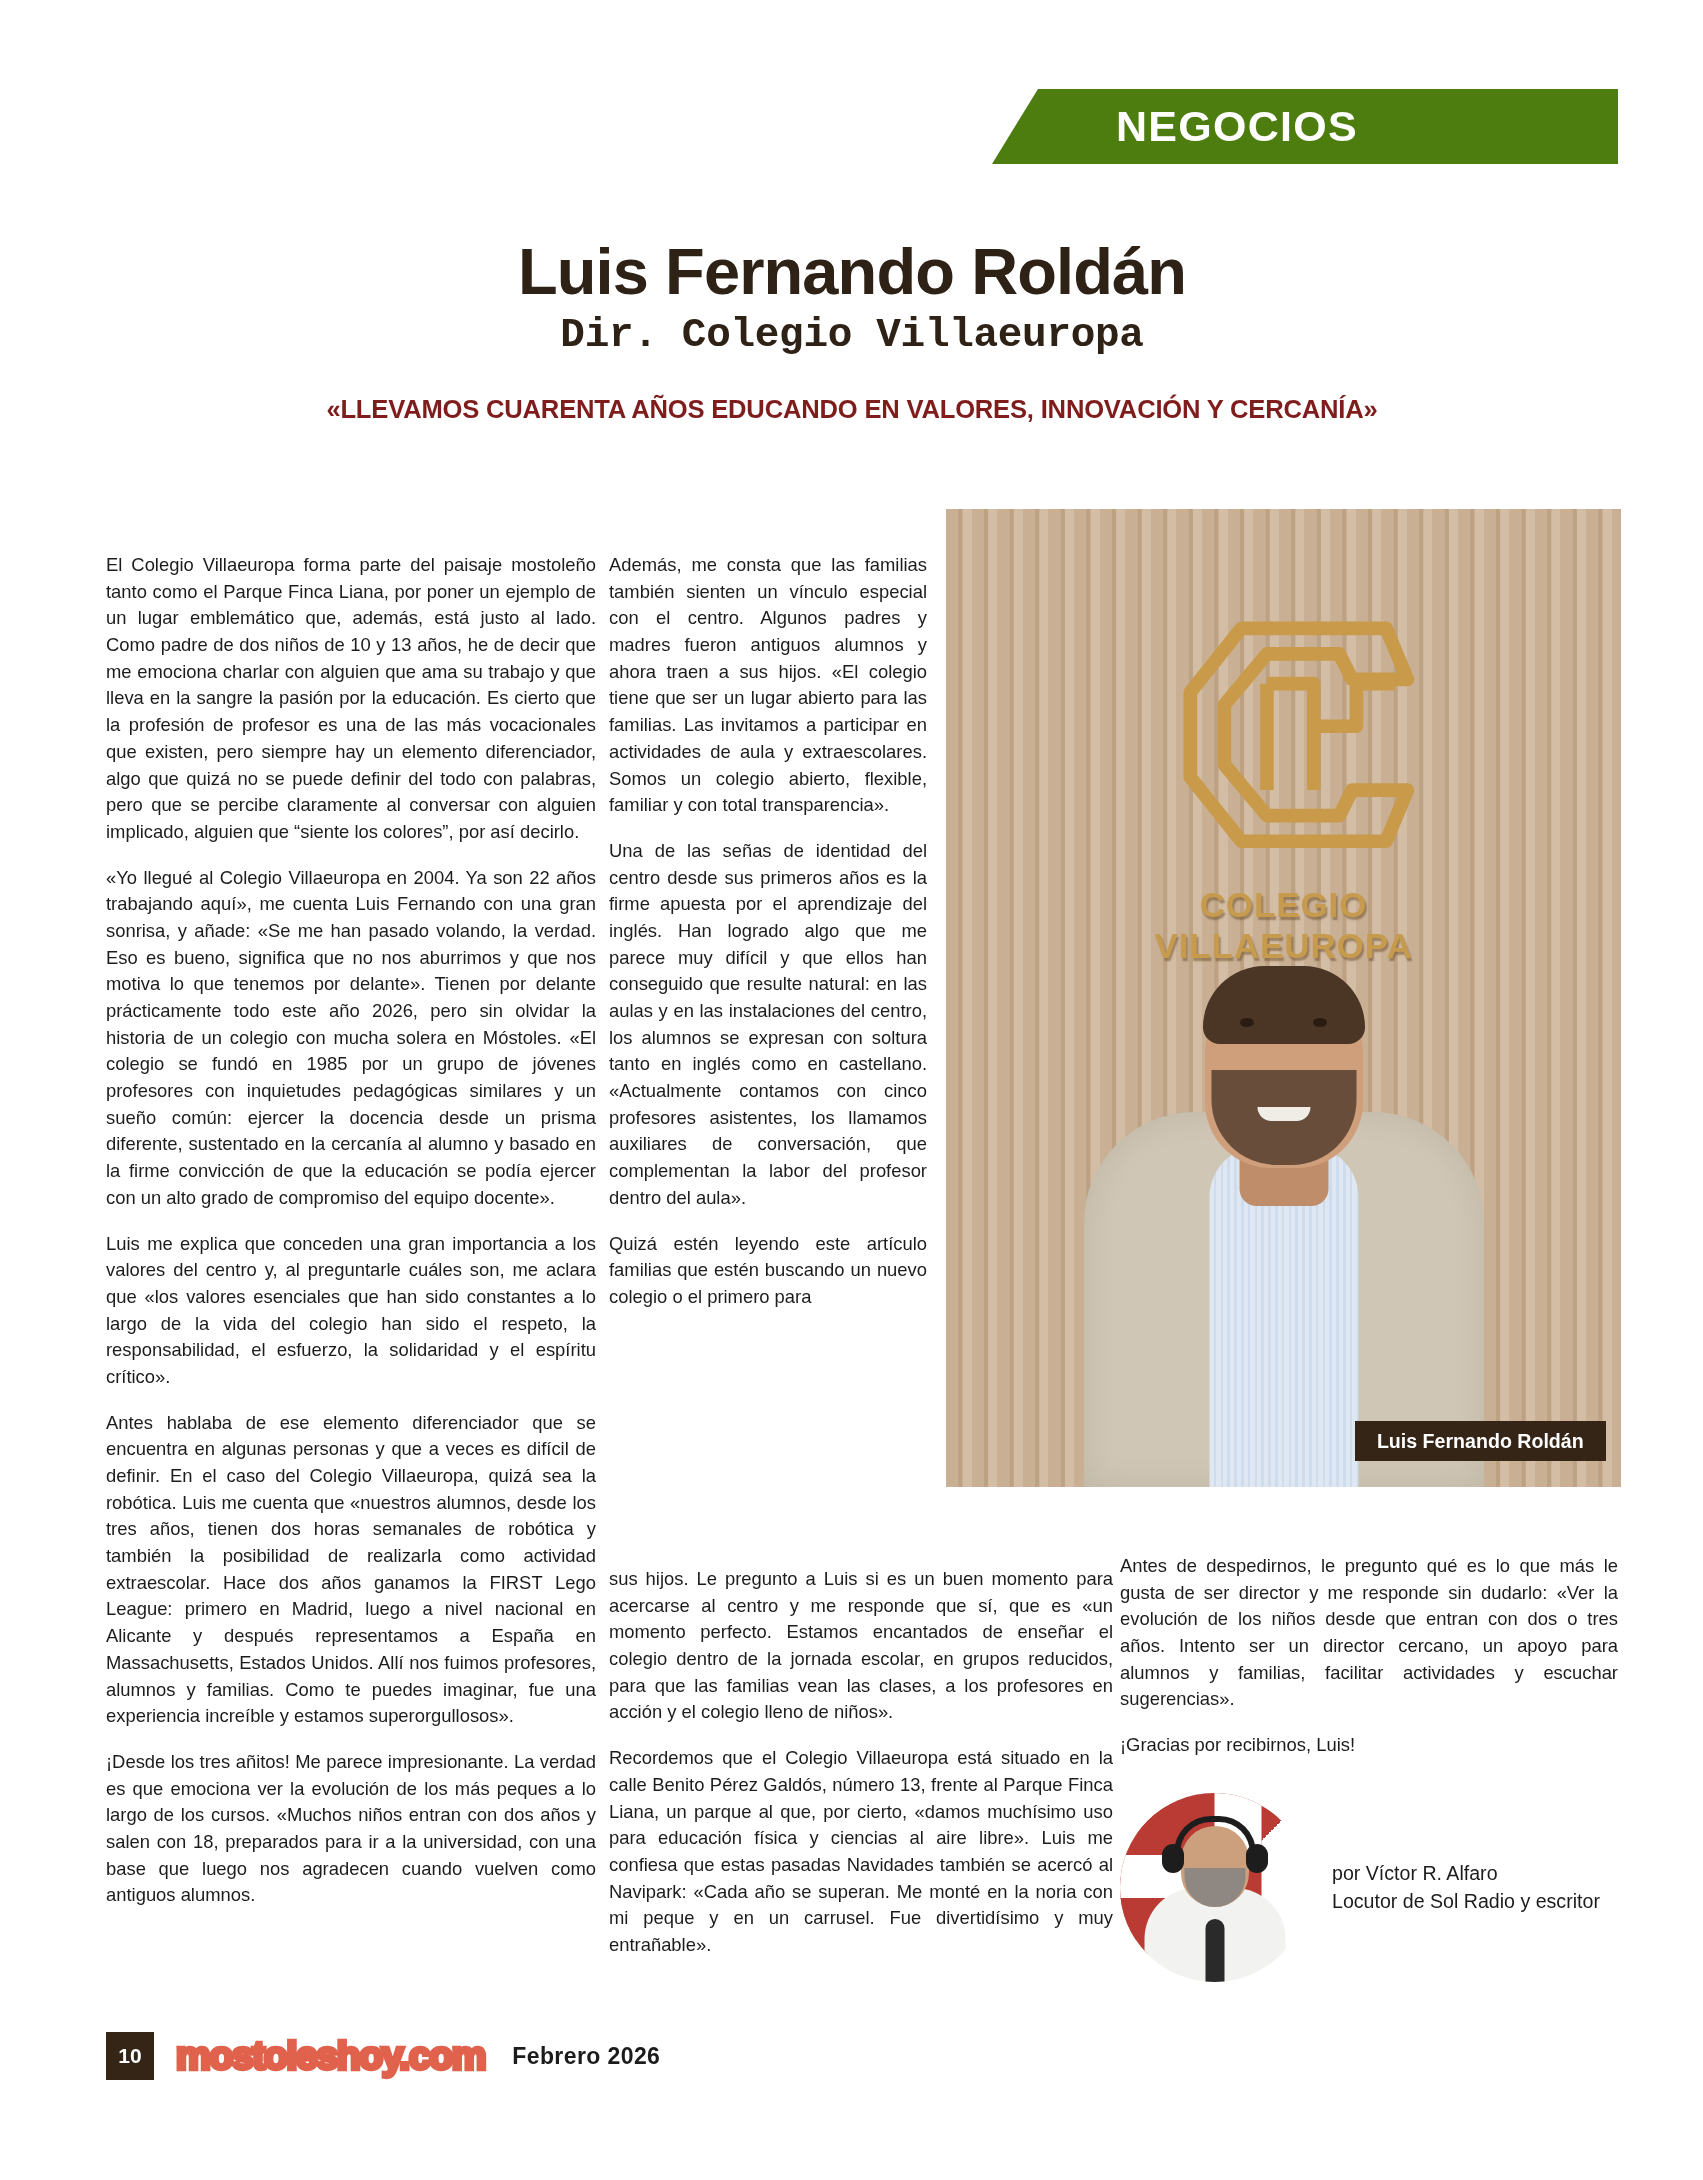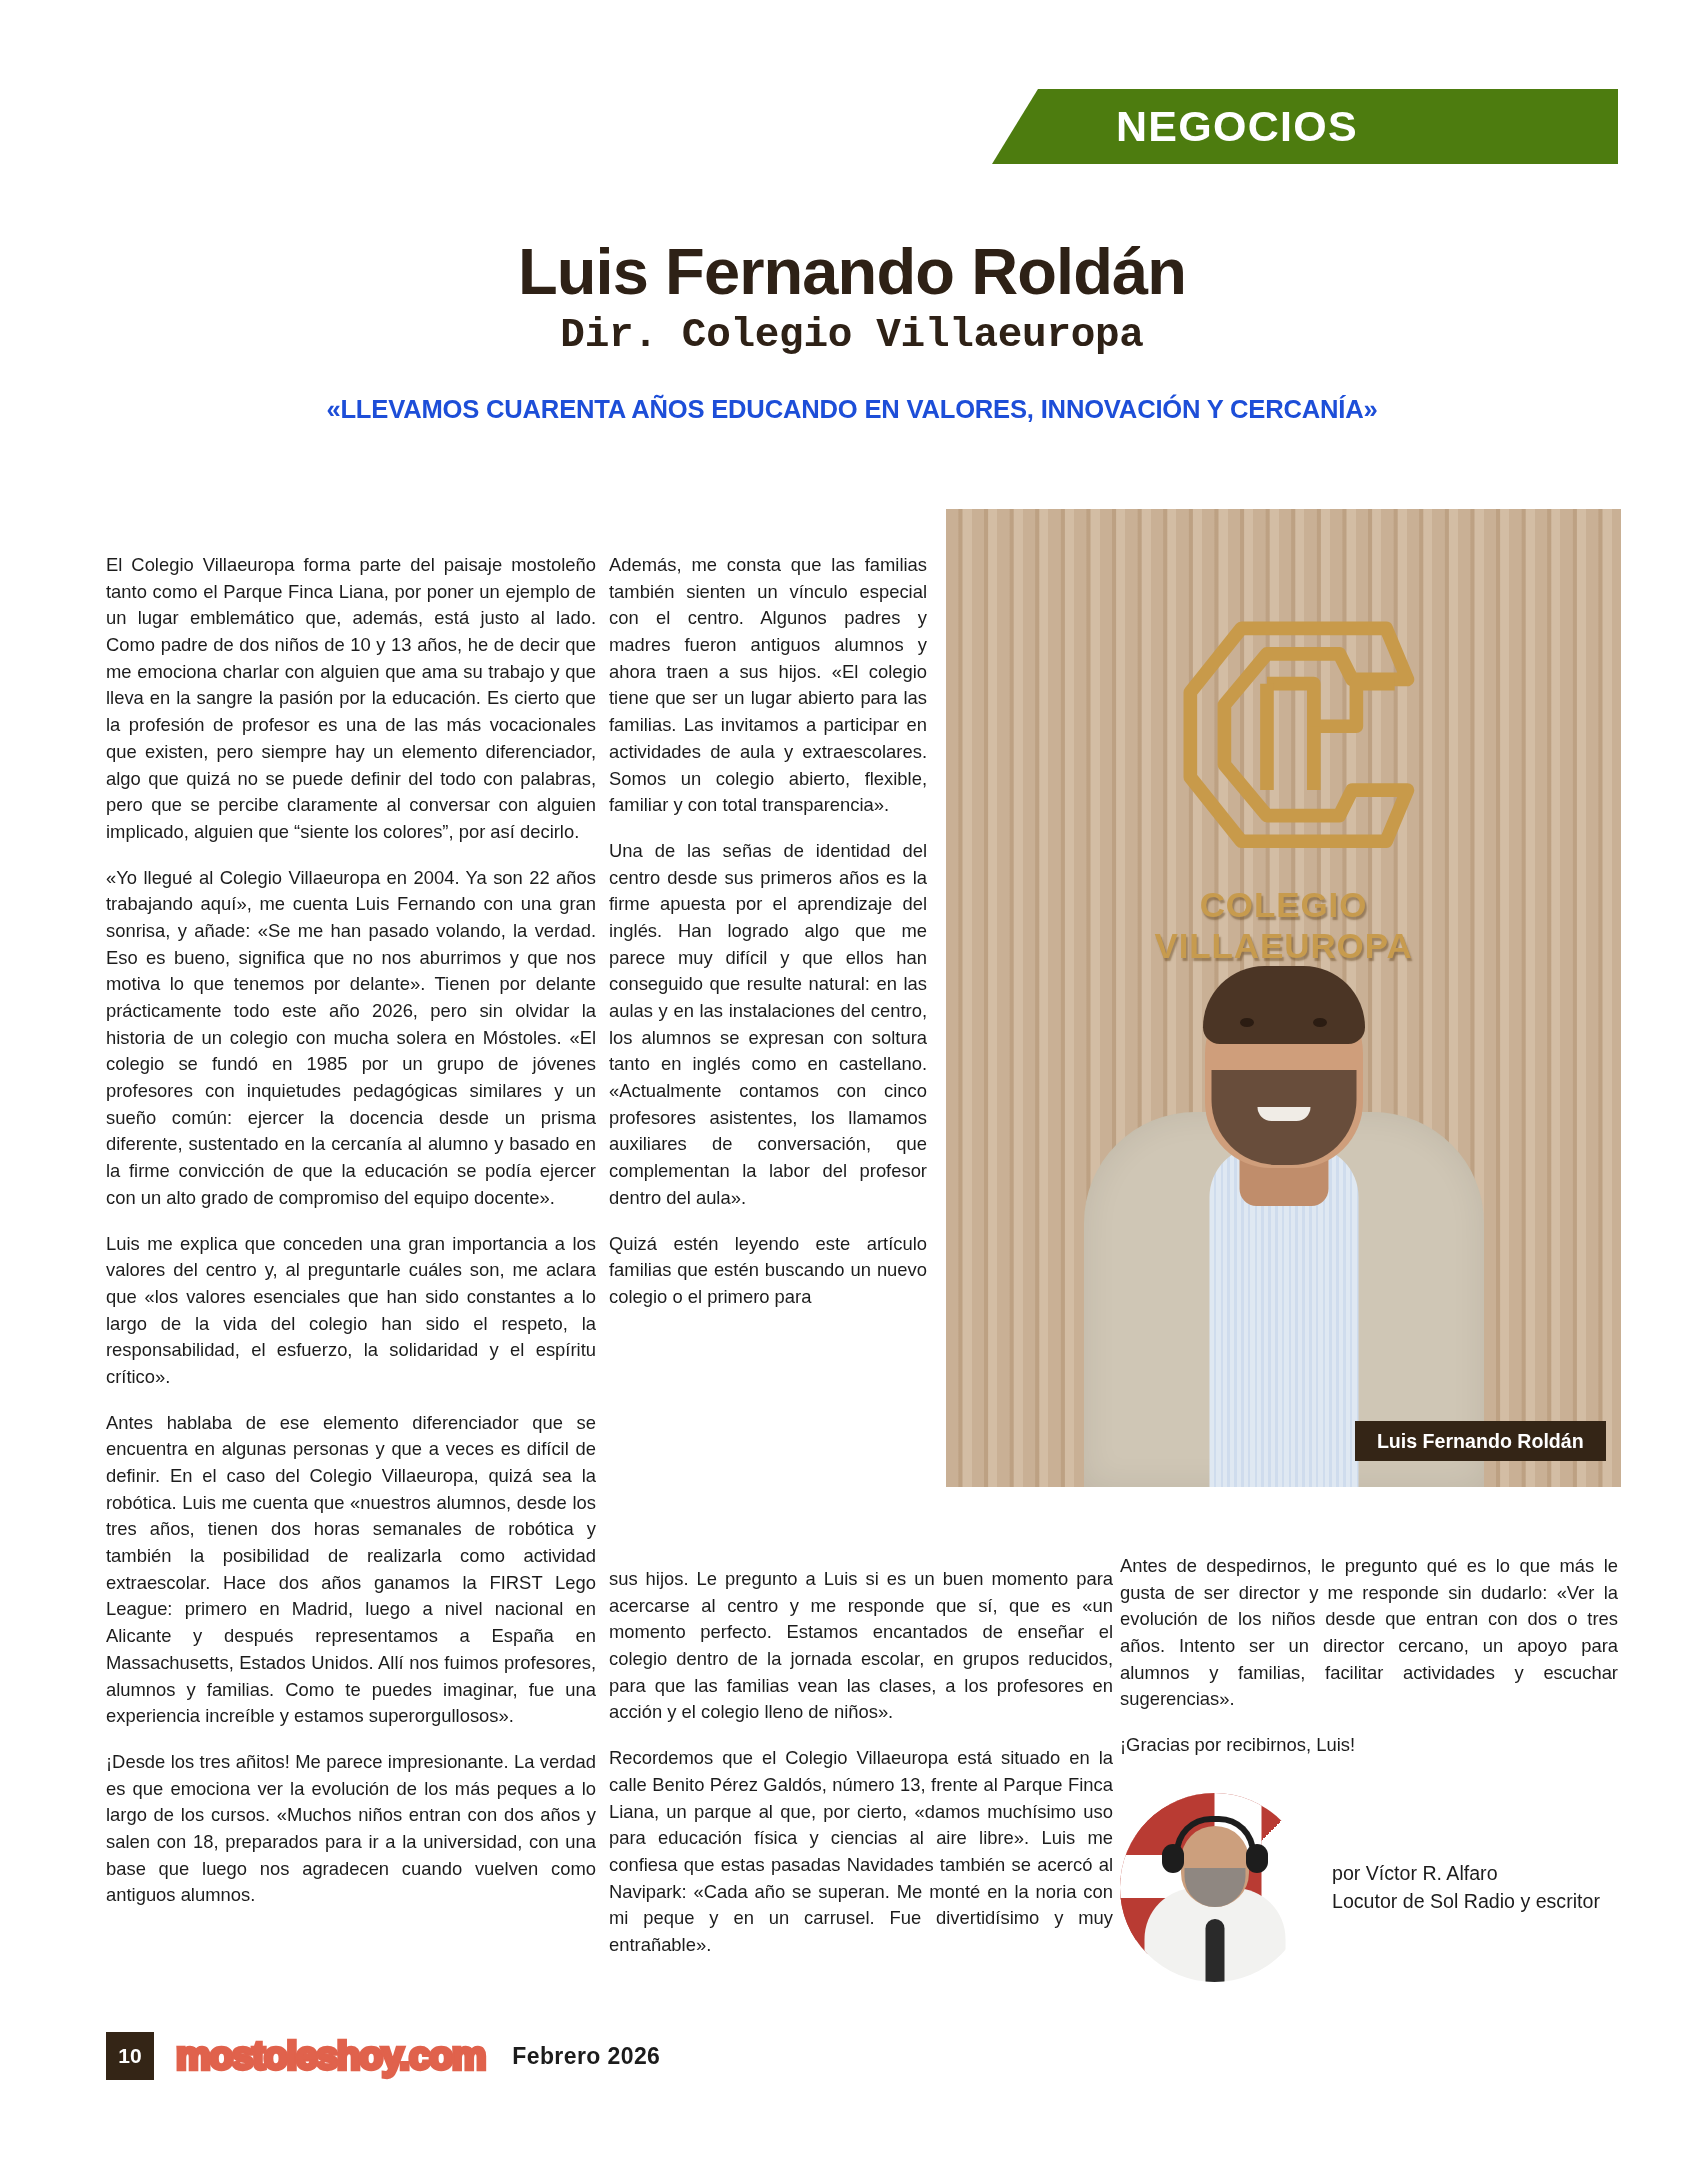--- a/index.html
+++ b/index.html
@@ -34,21 +34,21 @@
     font-size: 65px; font-weight: 700; color: #2e2116;
     letter-spacing: -0.9px; line-height: 1.02;
     font-family: "Liberation Sans", sans-serif;
   }
   .subhead {
     font-size: 41px; font-weight: 700; color: #2e2116;
     margin-top: 6.8px; letter-spacing: -0.3px;
     font-family: Liberation Mono, monospace;
   }
   .kicker {
-    font-size: 25.6px; font-weight: 700; color: #1d4ed8;
+    font-size: 25.6px; font-weight: 700; color: #7f1d1d;
     margin-top: 37px; letter-spacing: -0.2px;
     font-family: "Liberation Sans", sans-serif;
   }
 
   
   .col {
     position: absolute;
     font-size: 18.4px;
     line-height: 1.45;
     color: #1c1c1c;

